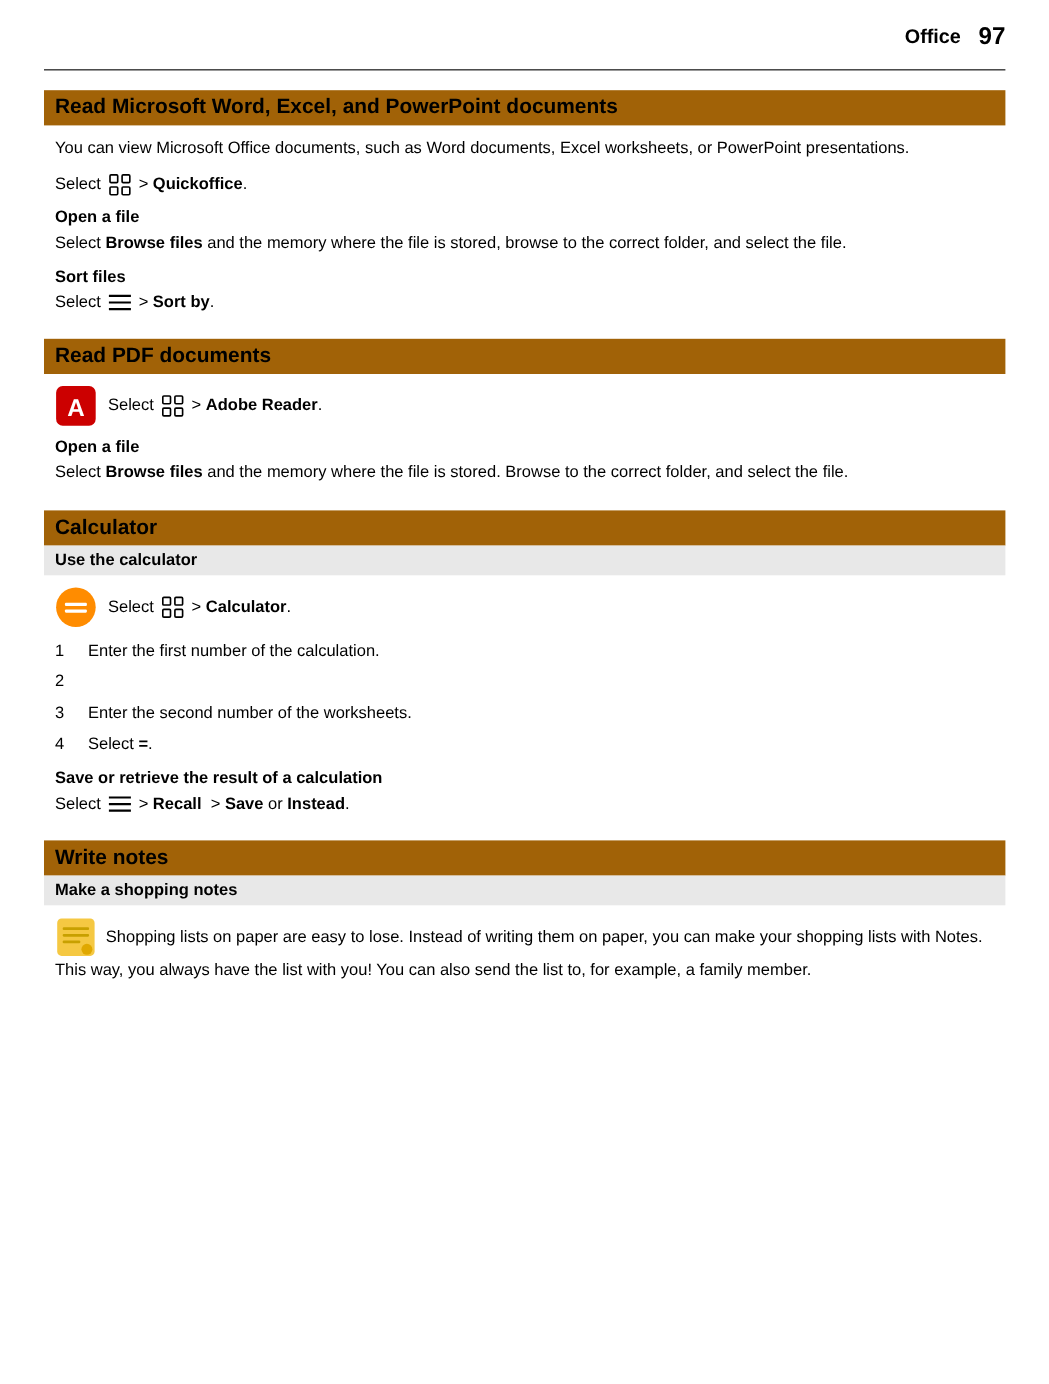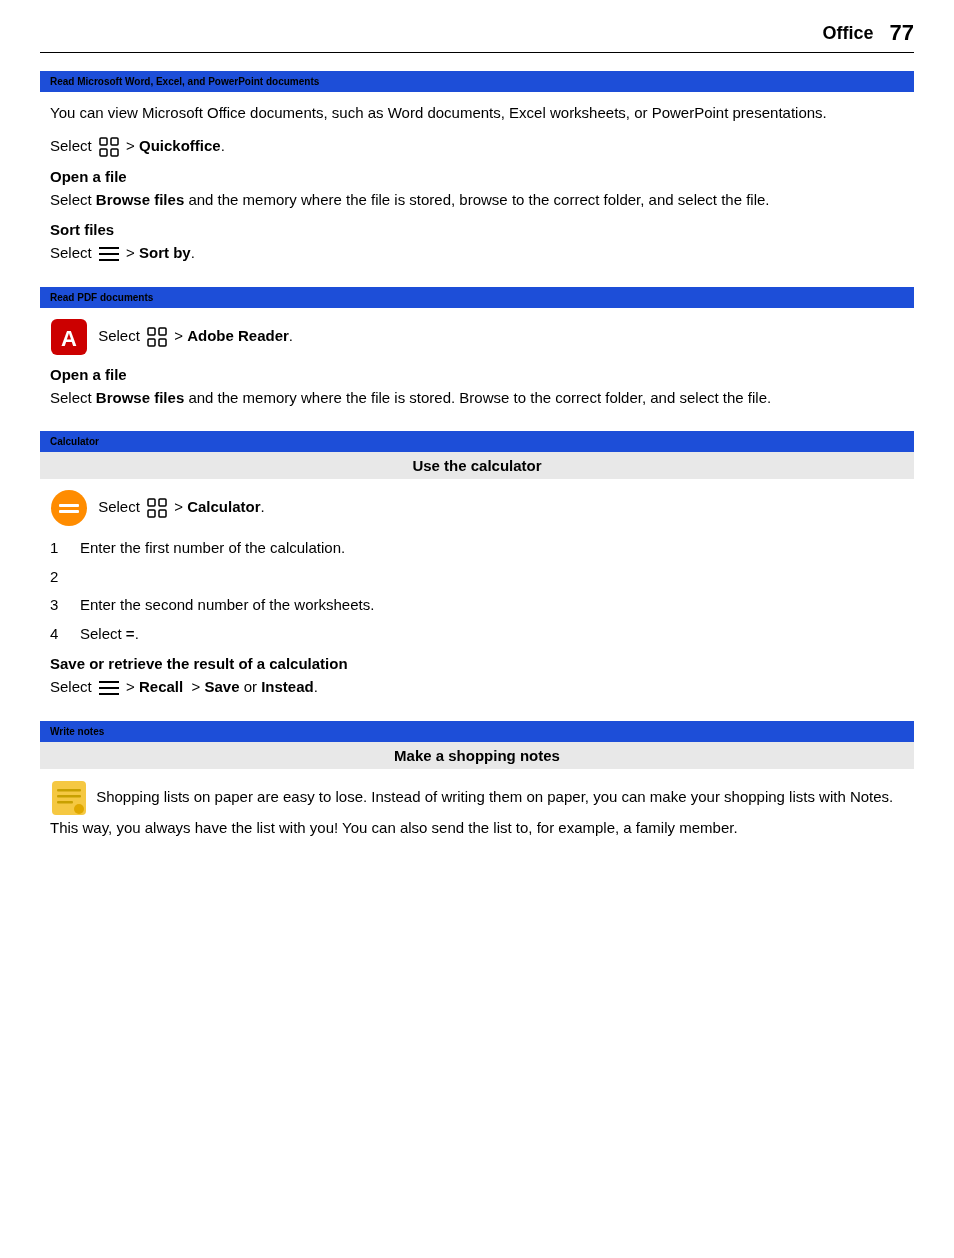--- a/index.html
+++ b/index.html
@@ -16,48 +16,47 @@
     .page {
       padding: 20px 40px 40px 40px;
     }
 
     
     .page-header {
       display: flex;
       justify-content: flex-end;
       align-items: center;
       border-bottom: 1.5px solid #000;
-      padding-bottom: 6px;
+      padding-bottom: 17px;
       margin-bottom: 18px;
     }
     .page-header-title {
       font-size: 18px;
       font-weight: bold;
     }
     .page-header-number {
       font-size: 22px;
       font-weight: bold;
       margin-left: 16px;
     }
 
     
     .section-header {
-      background: #1d4ed8;
+      background: #a16207;
       padding: 5px 10px;
       font-weight: bold;
-      font-size: 10px;
+      font-size: 19px;
       margin-bottom: 0;
     }
     .section-subheader {
       background: #e8e8e8;
       padding: 5px 10px;
       font-weight: bold;
       font-size: 15px;
       margin-bottom: 0;
-      text-align: center;
     }
 
     .section-block {
       margin-bottom: 22px;
     }
 
     .section-body {
       padding: 10px 10px 0 10px;
     }
 
@@ -133,21 +132,21 @@
       margin-right: 4px;
     }
   </style>
 </head>
 <body>
 
 <div class="page">
 
   <div class="page-header">
     <span class="page-header-title">Office</span>
-    <span class="page-header-number">77</span>
+    <span class="page-header-number">97</span>
   </div>
 
   <div class="section-block">
     <div class="section-header">
       <span>Read Microsoft Word, Excel, and PowerPoint documents</span>
     </div>
     <div class="section-body">
       <p class="para">You can view Microsoft Office documents, such as Word documents, Excel worksheets, or PowerPoint presentations.</p>
 
       <p class="para">

